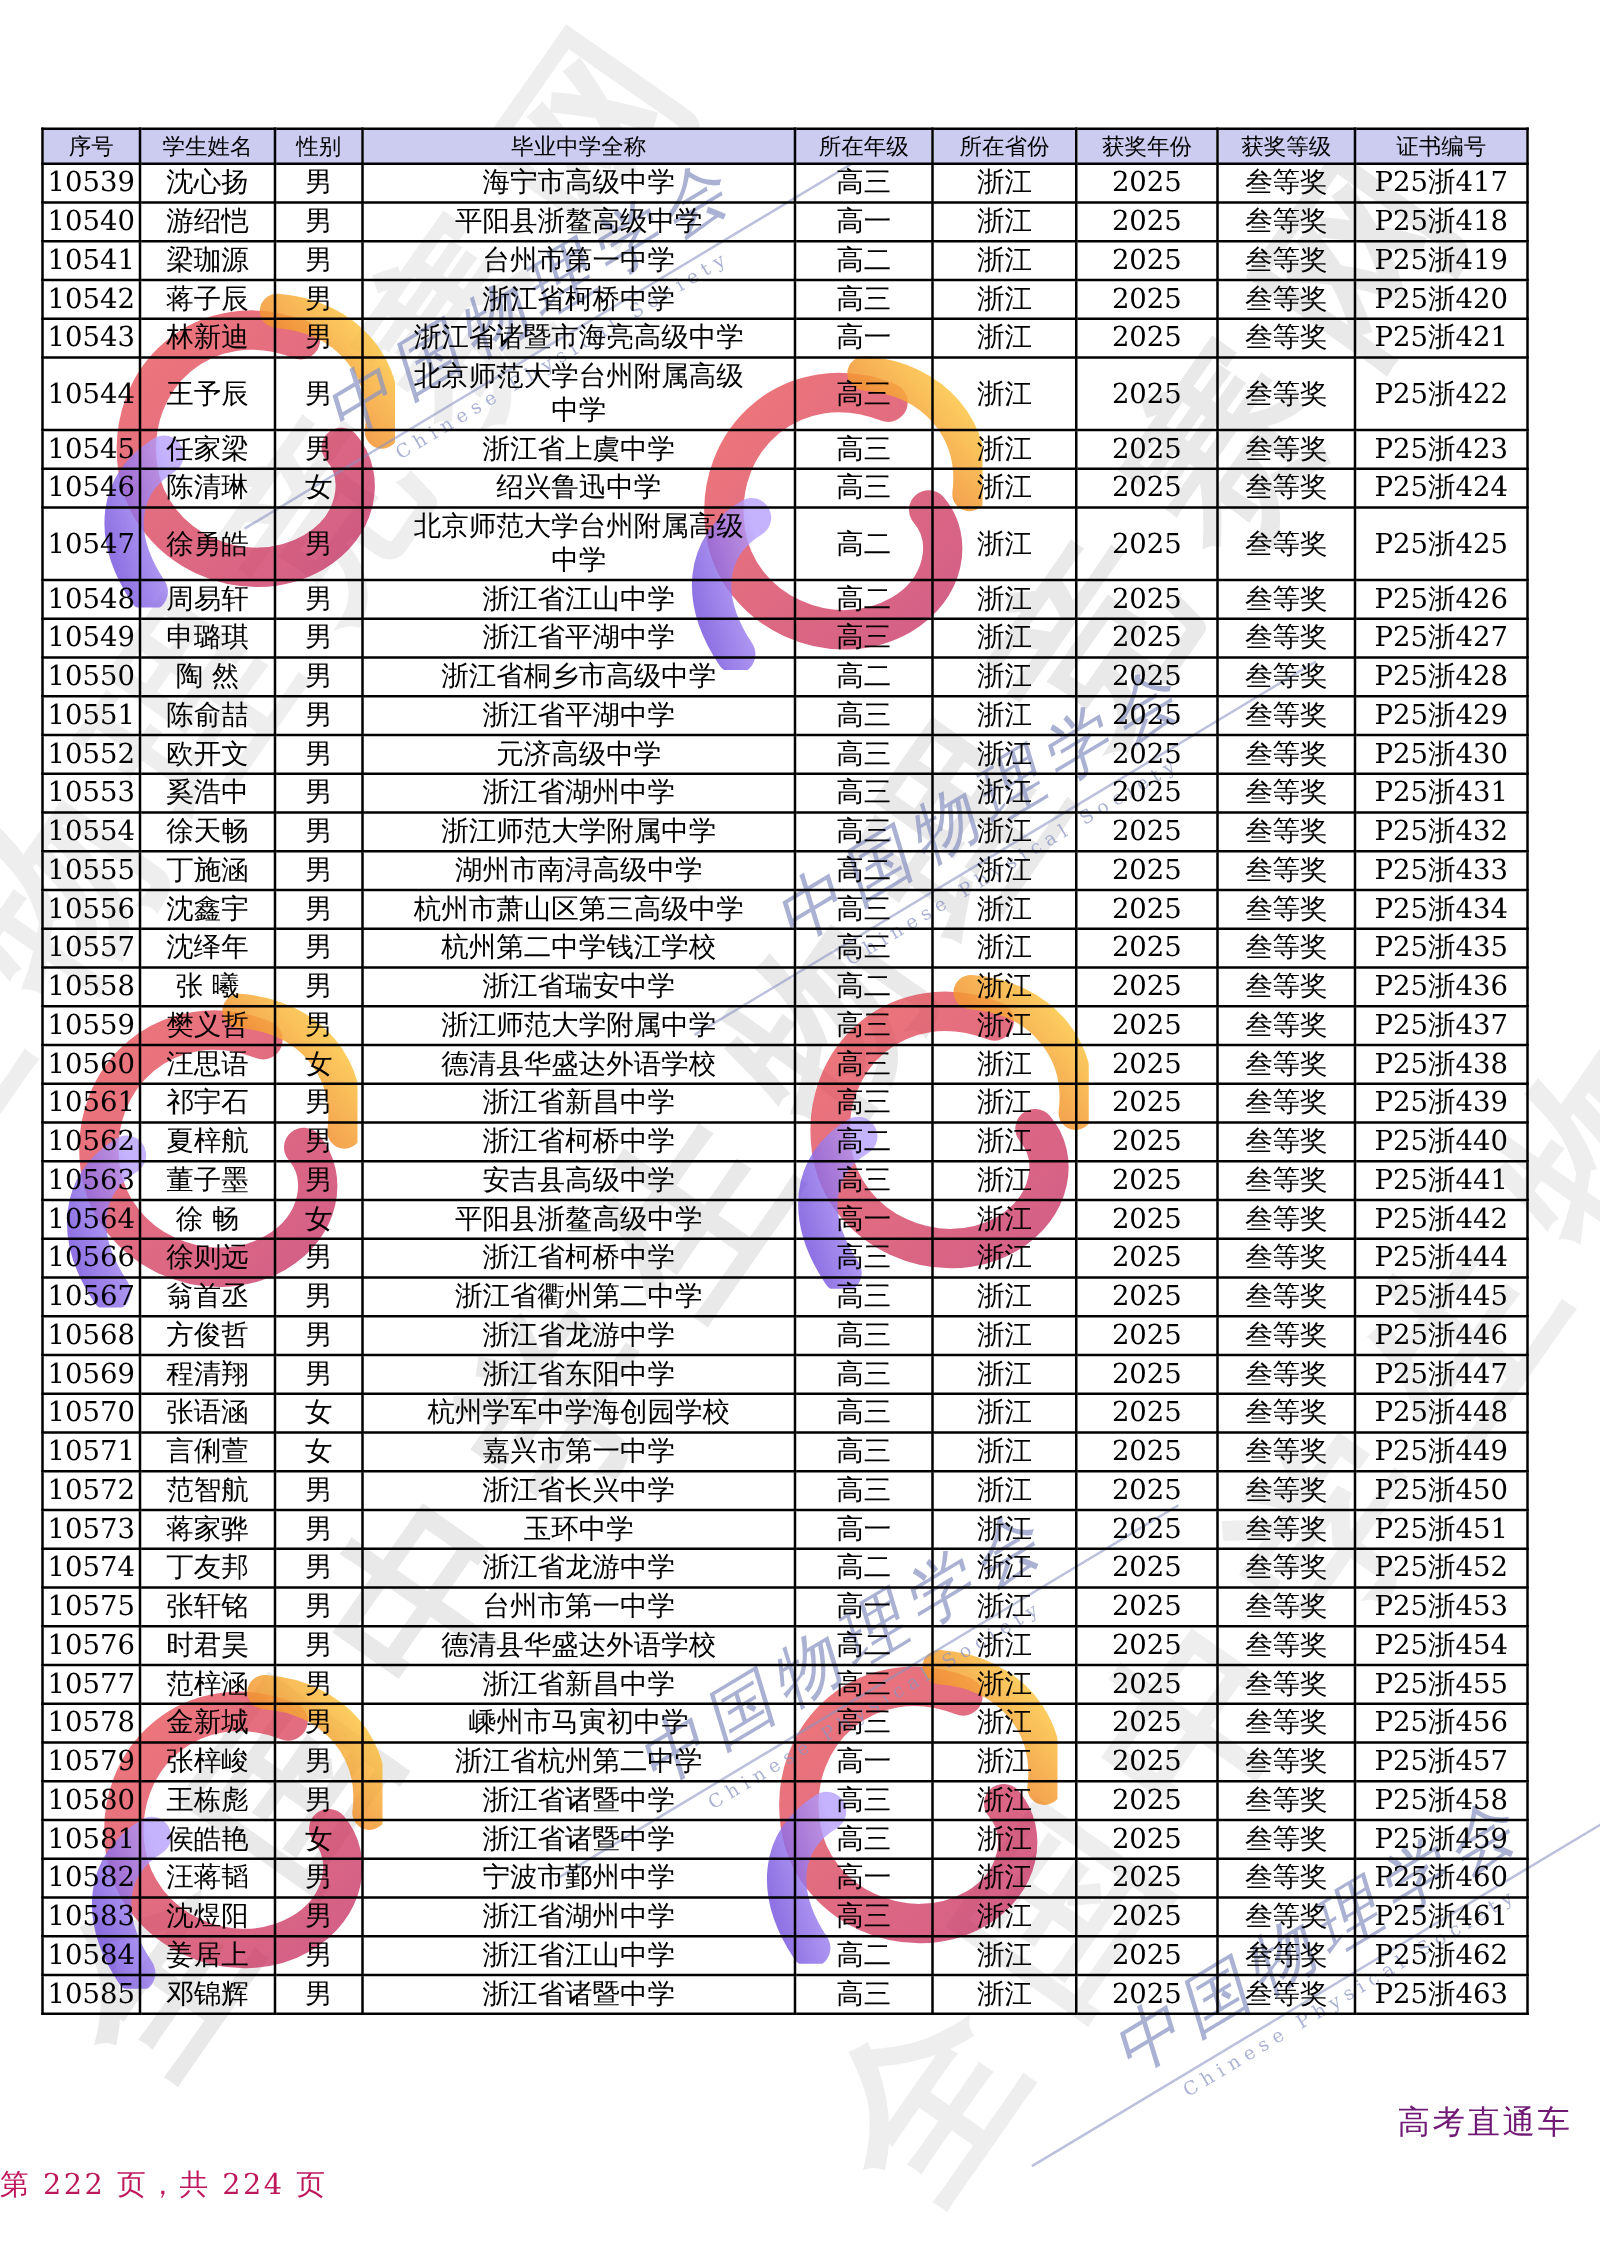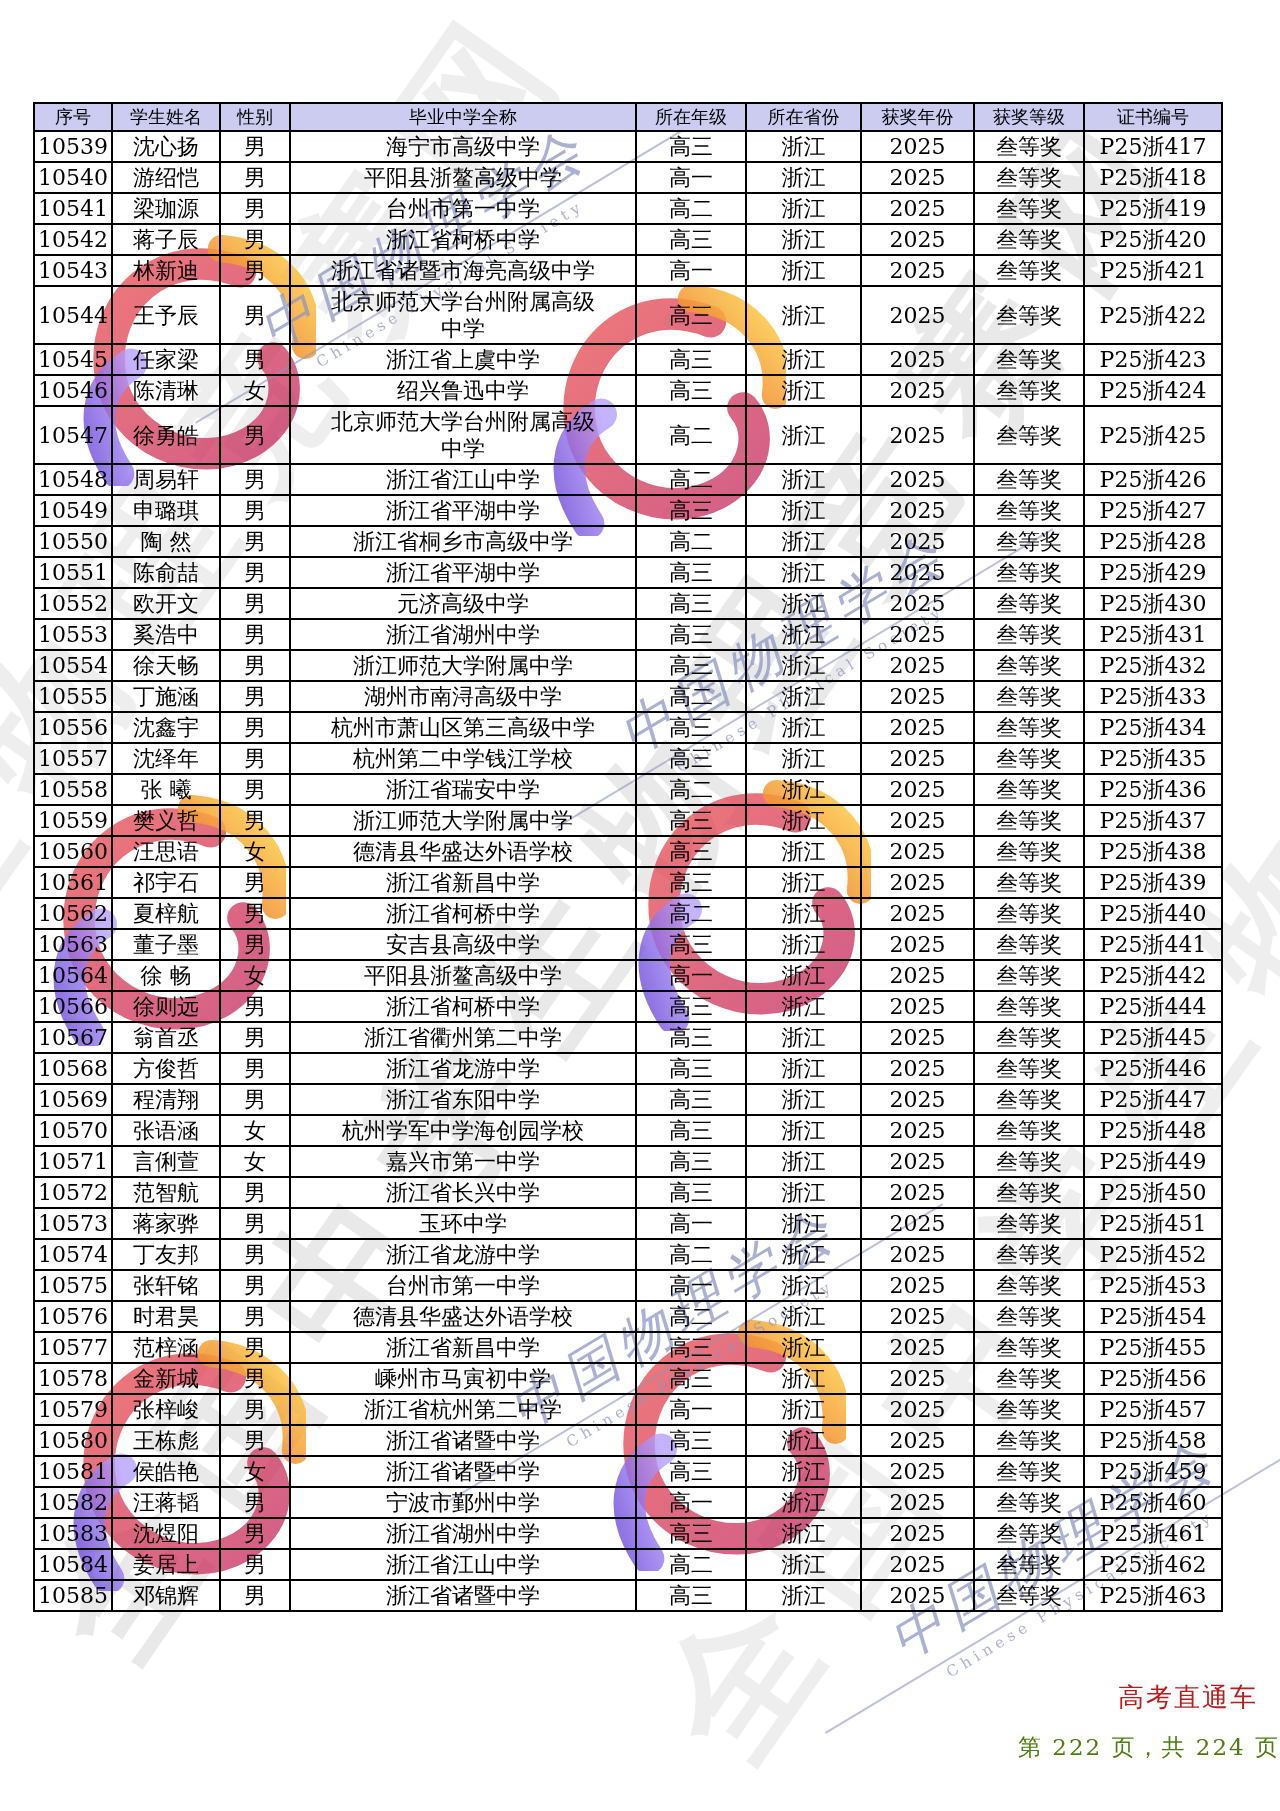--- a/index.html
+++ b/index.html
@@ -42,25 +42,25 @@
     background:#cbccf0;height:26px;font-size:18px;font-weight:normal;
   }
   .awards td{
     height:29px;line-height:29px;font-size:22px;background:transparent;
   }
   .awards td:nth-child(4){white-space:pre-line;margin-left:12px;}
   .awards tr.tall td{height:56px;line-height:27px;}
   
   .page-number{
     position:absolute;z-index:2;left:0;right:0;top:1732px;
-    text-align:right;font-size:23px;letter-spacing:2px;color:#4d7c0f;
+    text-align:left;font-size:23px;letter-spacing:2px;color:#be185d;
   }
   .brand{
     position:absolute;z-index:2;right:22px;top:1680px;
-    font-size:26px;letter-spacing:2px;color:#b91c1c;
+    font-size:26px;letter-spacing:2px;color:#701a75;
     font-family:"DejaVu Sans","Liberation Sans",sans-serif;
   }
 </style>
 </head>
 <body>
 
 <div class="page">
 
   <svg width="0" height="0" style="position:absolute" aria-hidden="true">
     <defs>

